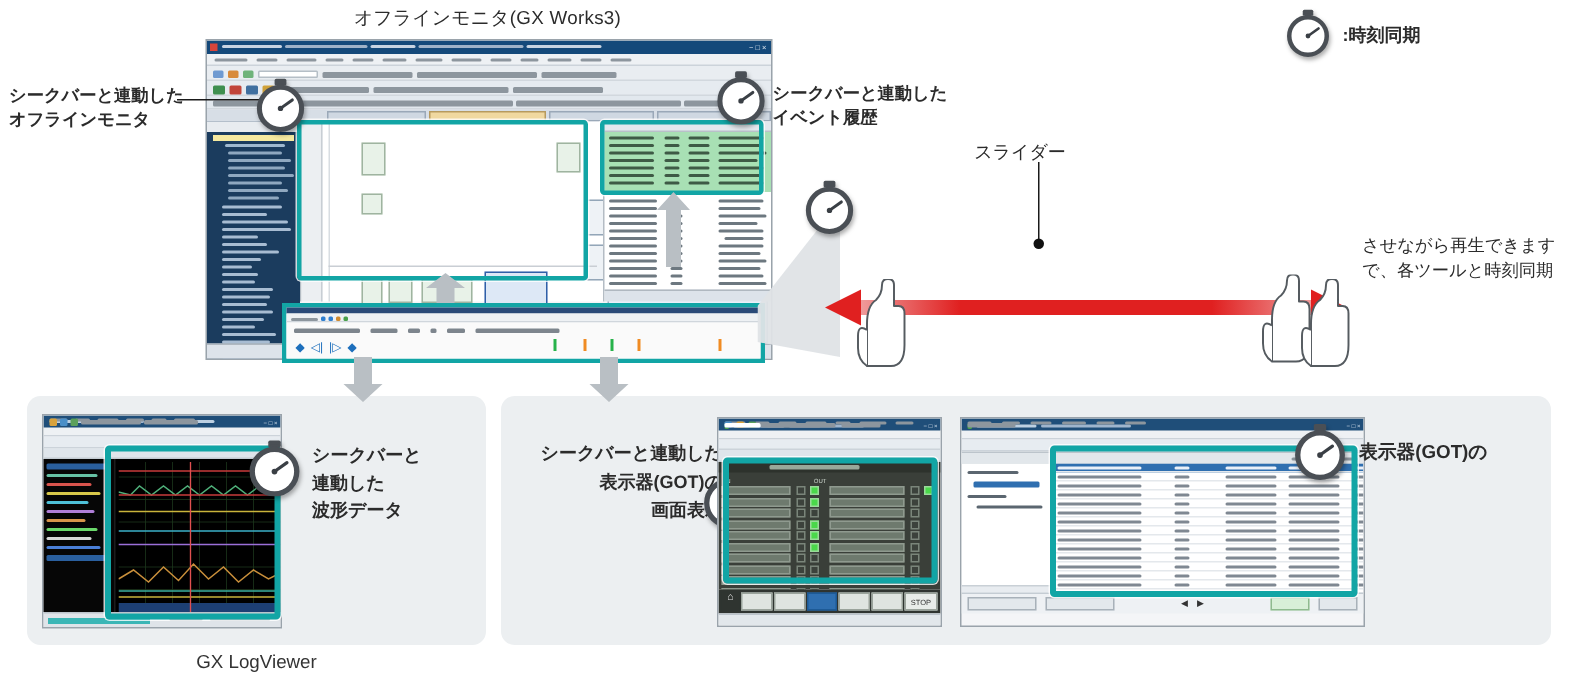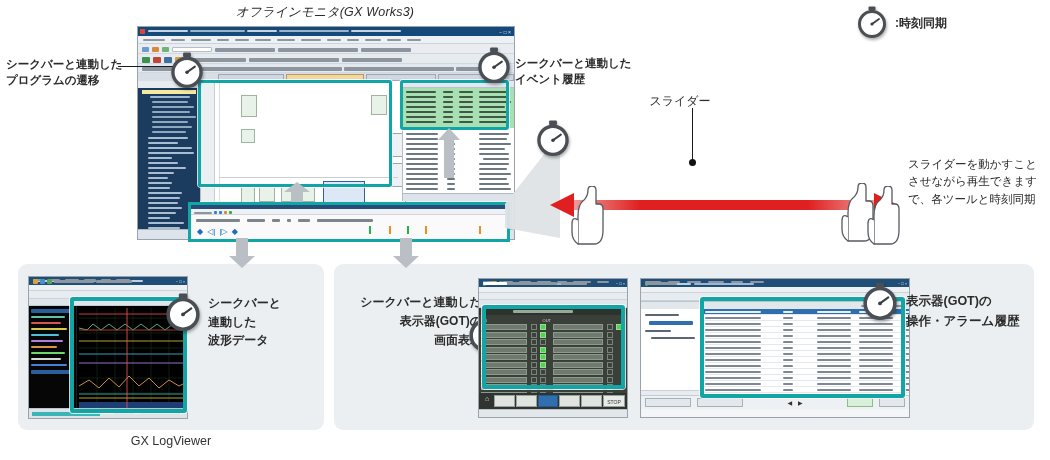--- a/index.html
+++ b/index.html
@@ -115,21 +115,21 @@
       <rect x="11.5" y="0.5" width="7" height="4" rx="1" fill="#4a4f55"></rect>
       <rect x="13" y="3" width="4" height="4" fill="#4a4f55"></rect>
       <circle cx="15" cy="18" r="12.5" fill="#ffffff" stroke="#4a4f55" stroke-width="3"></circle>
       <circle cx="15" cy="18" r="9.5" fill="#ffffff"></circle>
       <line x1="15" y1="18" x2="22" y2="13" stroke="#3a3f45" stroke-width="1.8" stroke-linecap="round"></line>
       <circle cx="15" cy="18" r="1.6" fill="#3a3f45"></circle>
     </svg>
   </div>
   <div class="abs callout" style="left:895px; top:15px; font-size:12px;">:時刻同期</div>
 
-  <div class="abs ttl-center" style="left:200px; top:4px; width:250px;font-style:italic;">オフラインモニタ(GX Works3)</div>
+  <div class="abs ttl-center" style="left:200px; top:4px; width:250px;">オフラインモニタ(GX Works3)</div>
 
   <div class="win" style="left:137px; top:26px; width:378px; height:214px;">
 
     <div style="height:9px;background:#14497a;position:relative;">
       <div style="position:absolute;left:2px;top:2px;width:5px;height:5px;background:#d8453b;"></div>
       <div class="stripes" style="left:10px;top:3px;">
         <i style="width:40px;background:#c8d4e2;"></i>
           <i style="width:55px;background:#9fb2c8;"></i>
         <i style="width:30px;background:#c8d4e2;"></i>
           <i style="width:70px;background:#9fb2c8;"></i>
@@ -338,21 +338,21 @@
   </div>
 
   <div class="teal-frame" style="left:198px; top:80px; width:194px; height:107px;"></div>
 
   <div class="teal-frame" style="left:400px; top:80px; width:109px; height:50px;"></div>
 
   <div class="lead" style="left:118px; top:66px; width:66px; height:1.4px;"></div>
 
   <div class="abs callout" style="left:6px; top:56px;">
     <div>シークバーと連動した</div>
-    <div>プログラムの遷移</div>
+    <div>オフラインモニタ</div>
   </div>
 
   <div class="watch" style="left:170px; top:52px;">
     <svg width="34" height="36" viewBox="0 0 30 32">
       <rect x="11.5" y="0.5" width="7" height="4" rx="1" fill="#4a4f55"></rect>
       <rect x="13" y="3" width="4" height="4" fill="#4a4f55"></rect>
       <circle cx="15" cy="18" r="12.5" fill="#ffffff" stroke="#4a4f55" stroke-width="3"></circle>
       <circle cx="15" cy="18" r="9.5" fill="#ffffff"></circle>
       <line x1="15" y1="18" x2="22" y2="13" stroke="#3a3f45" stroke-width="1.8" stroke-linecap="round"></line>
       <circle cx="15" cy="18" r="1.6" fill="#3a3f45"></circle>
@@ -474,21 +474,20 @@
   <svg class="hand" style="left:862px; top:186px;" width="44" height="60" viewBox="0 0 44 60">
     <g fill="#ffffff" stroke="#555b60" stroke-width="1.3" stroke-linejoin="round">
       <path d="M12 58 L12 30 Q12 18 18 14 Q22 10 22 4 Q22 0 26 0 Q30 0 30 4 L30 18
                L33 18 Q37 18 37 23 L37 44 Q37 58 28 58 Z"></path>
       <path d="M12 34 Q6 30 6 38 L6 46 Q6 54 12 58"></path>
     </g>
   </svg>
 
   <div class="abs" style="left:908px; top:156px; width:140px;">
     <div class="callout" style="font-weight:normal;font-size:11.5px;line-height:1.5;">
-      <div>スライダーを動かすこと</div>
       <div>させながら再生できます</div>
       <div>で、各ツールと時刻同期</div>
     </div>
   </div>
 
   <div class="gpanel" style="left:18px; top:264px; width:306px; height:166px;"></div>
 
   <div class="win" style="left:28px; top:276px; width:160px; height:143px;">
     <div style="height:8px;background:#1f4e79;position:relative;">
       <div class="stripes" style="left:4px;top:3px;gap:3px;">
@@ -933,17 +932,16 @@
       <rect x="11.5" y="0.5" width="7" height="4" rx="1" fill="#4a4f55"></rect>
       <rect x="13" y="3" width="4" height="4" fill="#4a4f55"></rect>
       <circle cx="15" cy="18" r="12.5" fill="#ffffff" stroke="#4a4f55" stroke-width="3"></circle>
       <circle cx="15" cy="18" r="9.5" fill="#ffffff"></circle>
       <line x1="15" y1="18" x2="22" y2="13" stroke="#3a3f45" stroke-width="1.8" stroke-linecap="round"></line>
       <circle cx="15" cy="18" r="1.6" fill="#3a3f45"></circle>
     </svg>
   </div>
   <div class="abs callout" style="left:906px; top:291px; font-size:12.5px; line-height:1.6;">
     <div>表示器(GOT)の</div>
-    <div>操作・アラーム履歴</div>
   </div>
 
 
 </div>
 
 </body></html>

